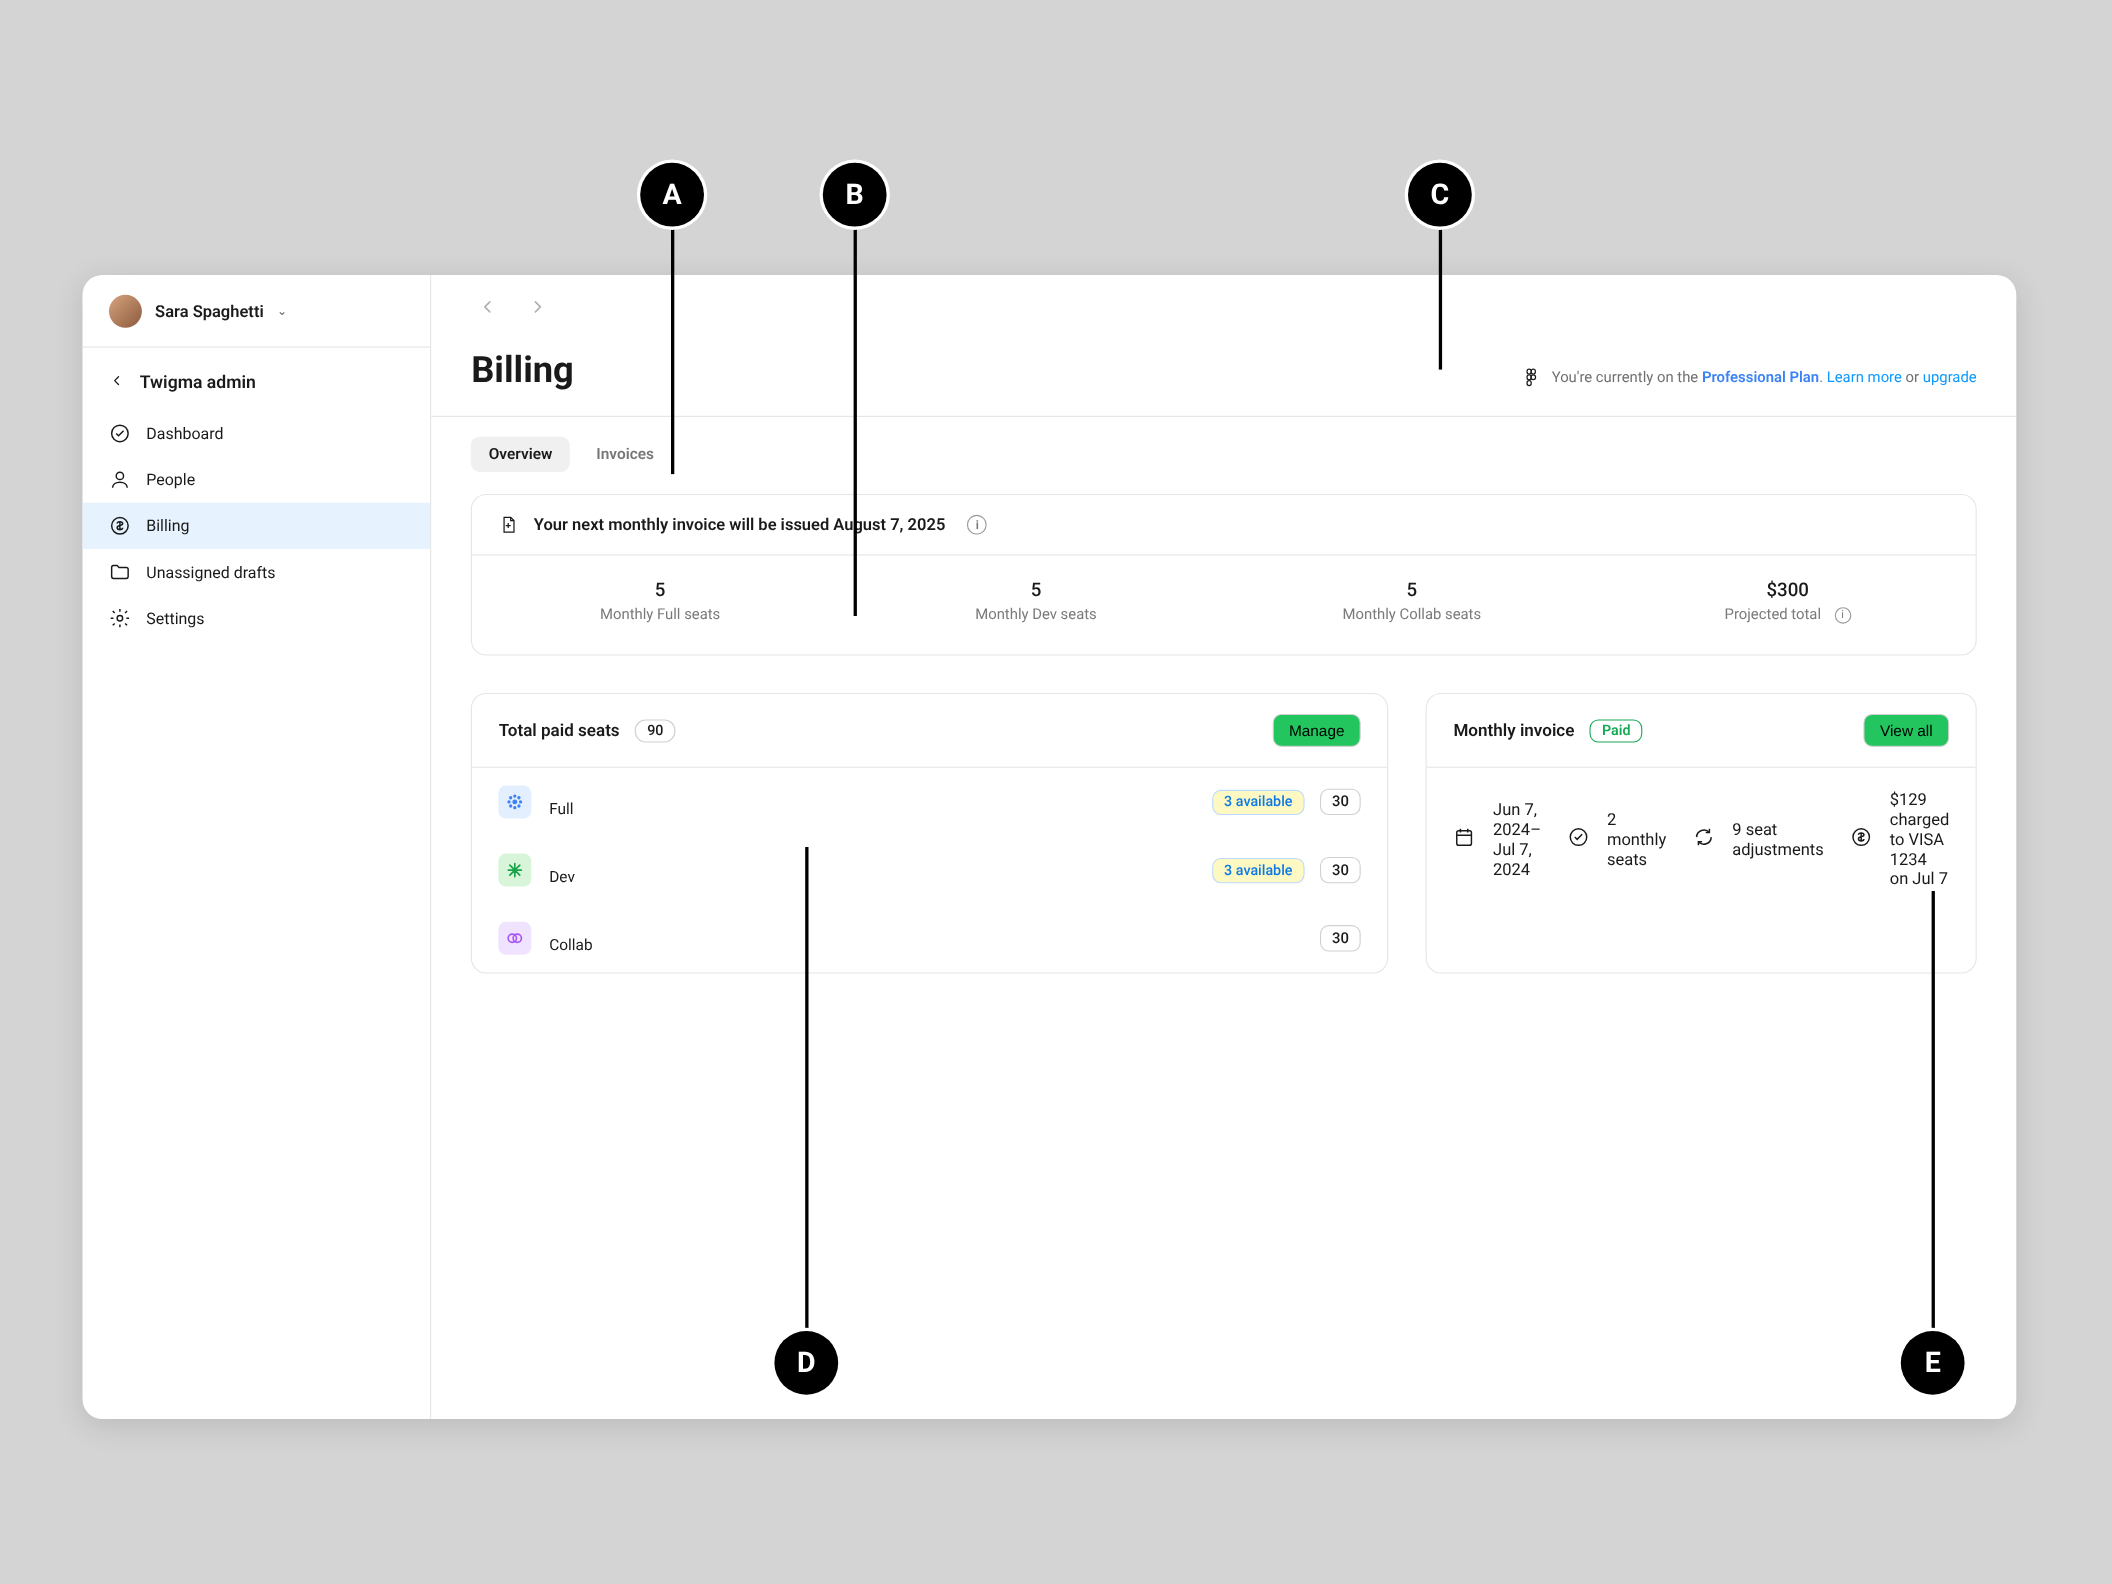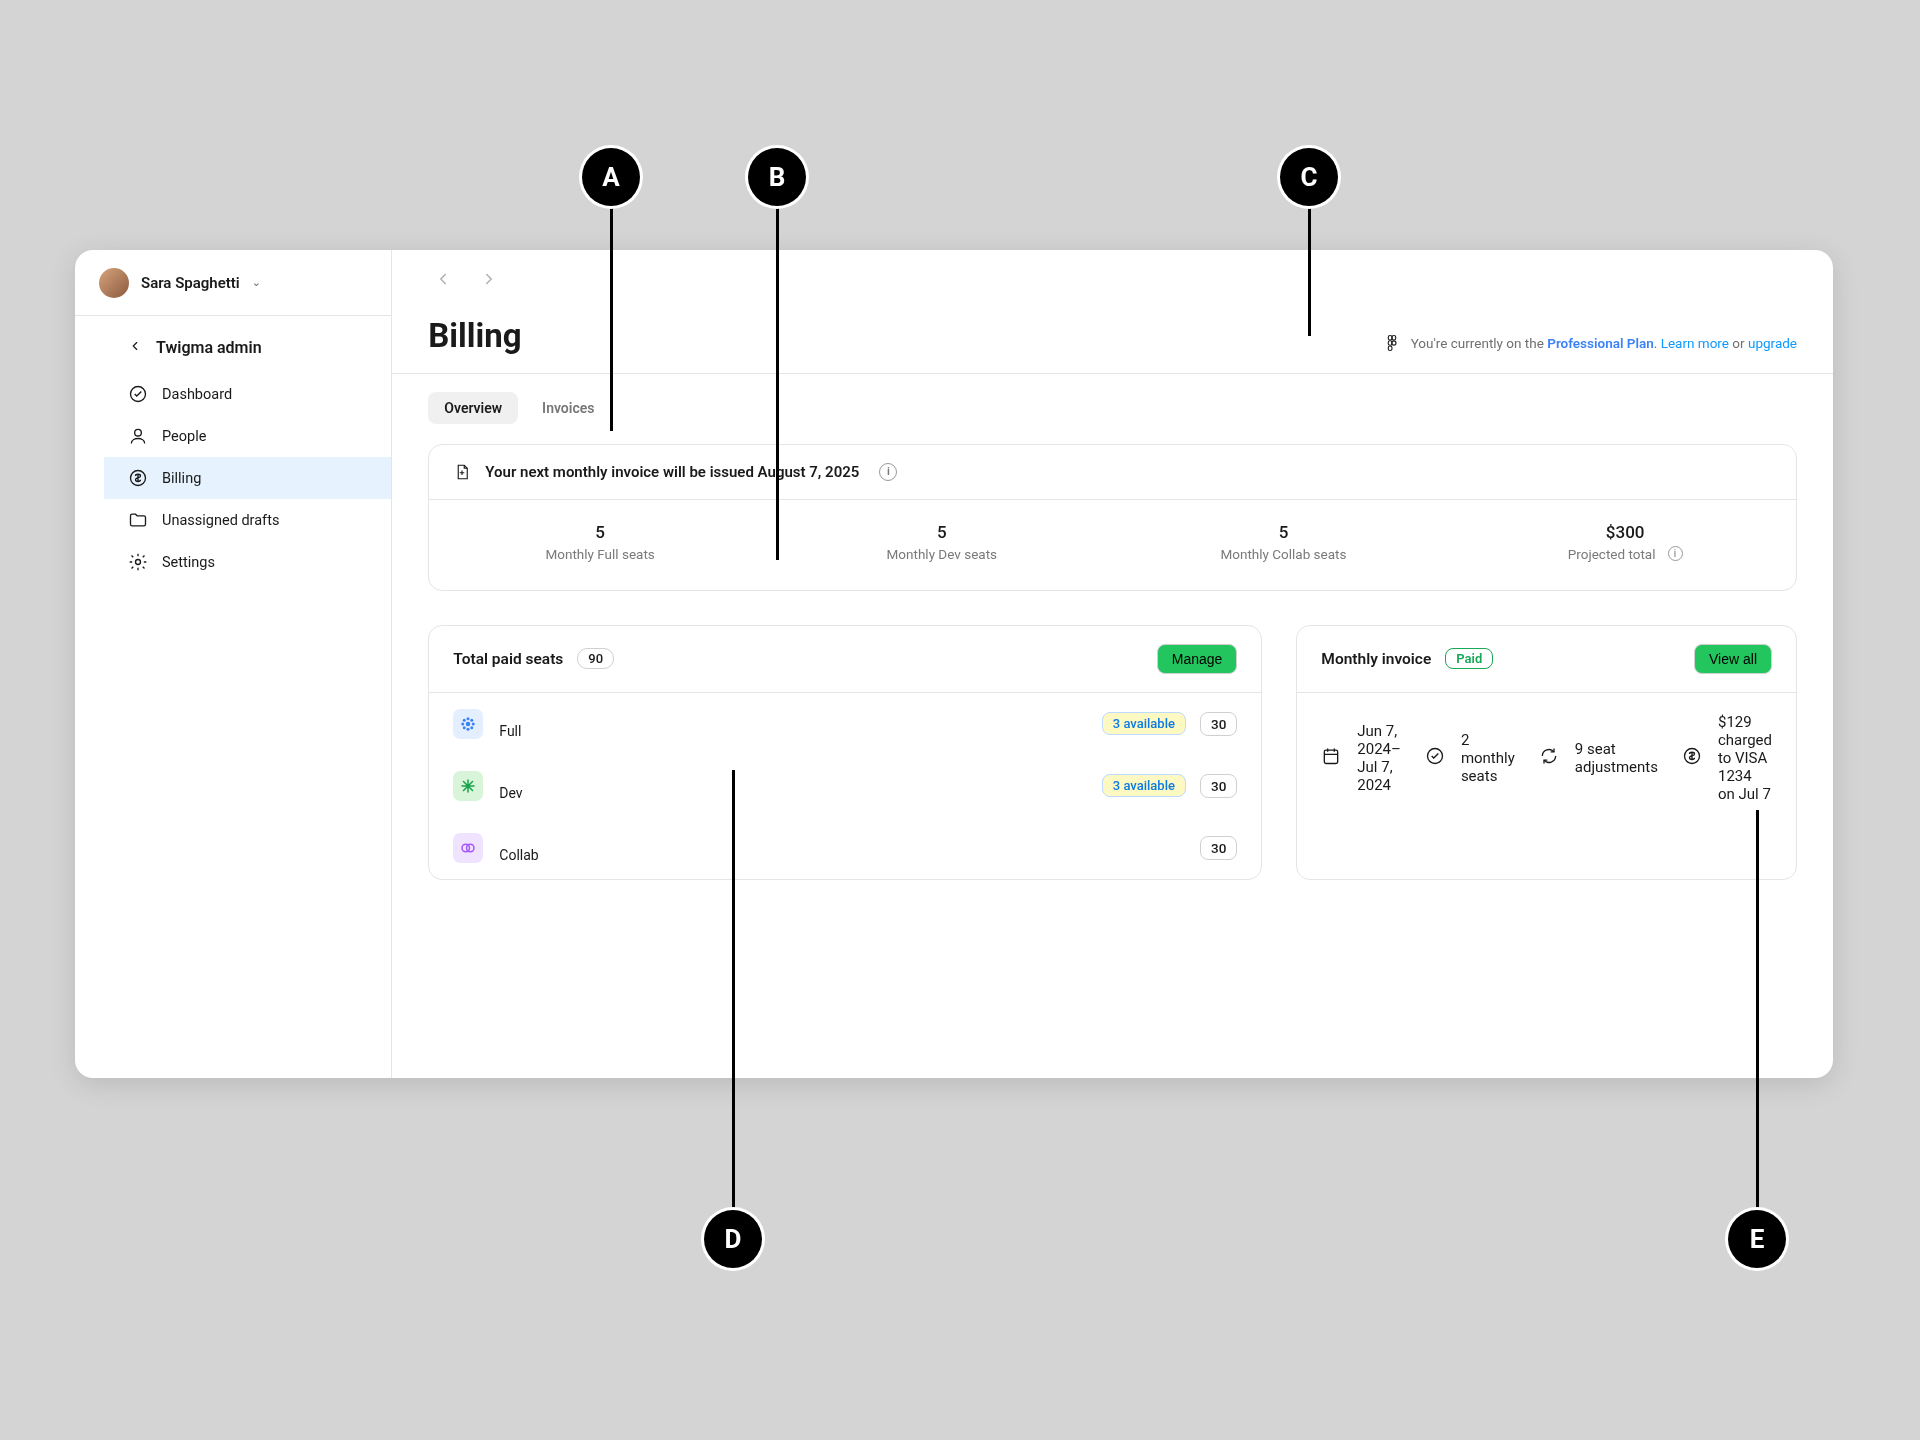--- a/index.html
+++ b/index.html
@@ -10,21 +10,21 @@
   color: #1a1a1a;
   width: 1920px;
   height: 1440px;
   position: relative;
 }
 .app-window {
   position: absolute;
   left: 75px;
   top: 250px;
   width: 1758px;
-  height: 828px;
+  height: 1040px;
   background: #fff;
   border-radius: 18px;
   box-shadow: 0 6px 28px rgba(0,0,0,0.12);
   display: flex;
   overflow: hidden;
 }
 .sidebar {
   width: 360px;
   border-right: 1px solid #e5e5e5;
   display: flex;
@@ -41,21 +41,21 @@
 .avatar {
   width: 30px; height: 30px; border-radius: 50%;
   background: linear-gradient(135deg,#d8a47f 0%,#8b5a3c 100%);
   flex-shrink: 0;
 }
 .user-name {
   font-weight: 600;
   font-size: 15px;
 }
 .chev-small { font-size: 11px; color: #666; }
-.sidebar-section { padding-top: 14px; padding-left: 29px; }
+.sidebar-section { padding-top: 14px; }
 .back-row {
   display: flex; align-items: center; gap: 14px;
   padding: 8px 24px 16px 24px;
   font-size: 16px; font-weight: 600;
 }
 .nav-item {
   display: flex; align-items: center; gap: 14px;
   padding: 11px 24px;
   font-size: 14.5px;
   cursor: pointer;

